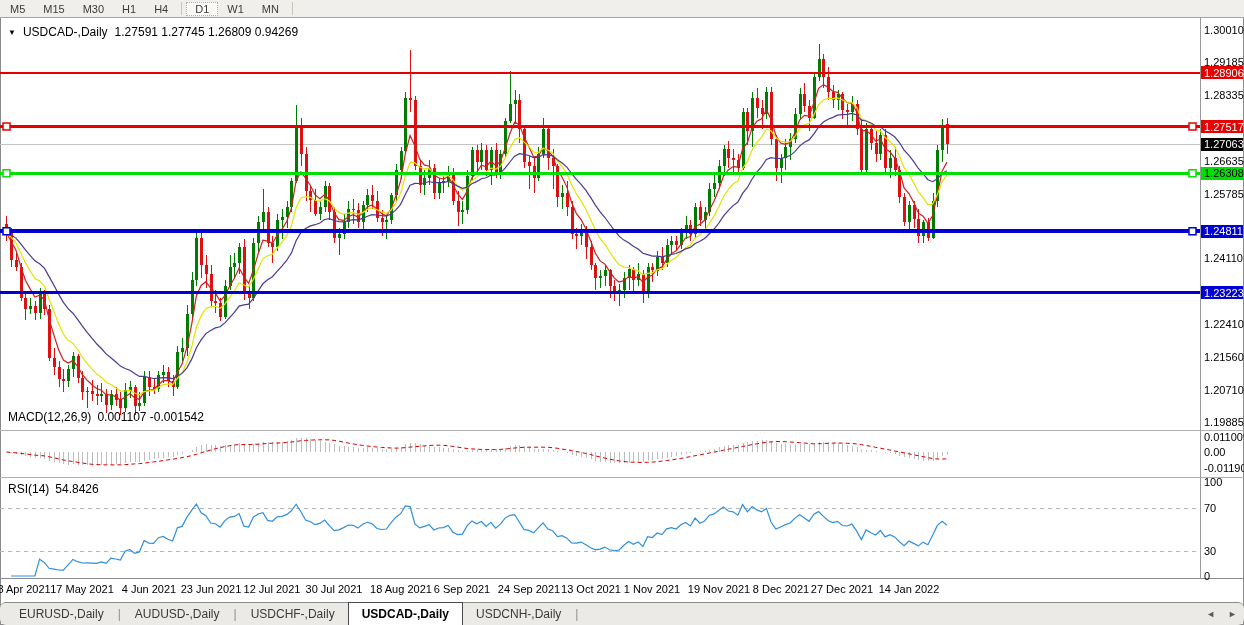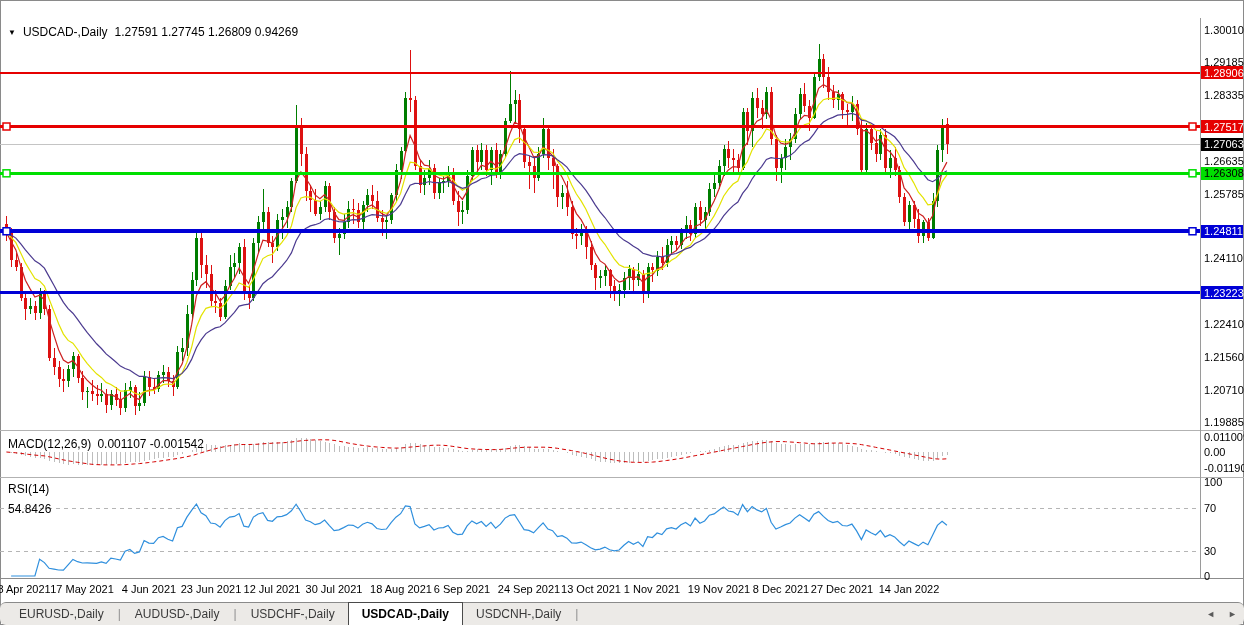--- a/index.html
+++ b/index.html
@@ -14,40 +14,52 @@
     background:#f1efec;border-bottom:1px solid #a7a59f;
     display:flex;align-items:center;padding-left:1px;
   }
   .tf-btn{padding:1px 9px;font-size:11px;color:#3c3c3c;cursor:default;white-space:nowrap;}
   .tf-btn.sel{background:#faf9f7;outline:1px dotted #b3b0aa;outline-offset:-1px;}
   .tf-sep{width:1px;height:13px;background:#c9c6c0;margin:0 4px;}
   
   .chart-title{position:absolute;top:25px;left:8px;z-index:2;display:flex;align-items:center;gap:7px;font-size:12px;color:#000;pointer-events:none;}
   .chart-title .dd{font-size:8px;color:#000;pointer-events:auto;}
   .ind-label{position:absolute;left:8px;z-index:2;font-size:12px;color:#000;display:flex;gap:6px;pointer-events:none;}
-  .ind-label.macd{top:437px;}
-  .ind-label.rsi{top:482px;flex-direction:column;}
+  .ind-label.macd{top:410px;}
+  .ind-label.rsi{top:482px;}
   svg.chart{position:absolute;top:0;left:0;z-index:1;}
   
   .tabbar{
     position:absolute;left:0;right:0;bottom:0;height:22px;z-index:3;
     background:#eceae7;border-top:1px solid #8a8a8a;
     display:flex;align-items:stretch;padding-left:6px;font-size:12px;border-radius:6px;
   }
   .tab{display:flex;align-items:center;padding:0 13px;color:#3a3a3a;cursor:default;white-space:nowrap;}
   .tab.active{background:#fff;border:1px solid #4a4a4a;border-bottom:none;color:#000;font-weight:bold;margin-top:-1px;}
   .tab-sep{display:flex;align-items:center;color:#8f8f8f;padding:0 1px;}
   .tab-arrows{margin-left:auto;display:flex;align-items:center;gap:13px;padding-right:7px;color:#5a5a5a;font-size:9px;}
   .tab-arrows span{cursor:default;}
 </style>
 </head>
 <body>
 
 <div class="window">
 
+  <div class="toolbar">
+      <div class="tf-btn">M5</div>
+      <div class="tf-btn">M15</div>
+      <div class="tf-btn">M30</div>
+      <div class="tf-btn">H1</div>
+      <div class="tf-btn">H4</div>
+      <div class="tf-sep"></div>
+      <div class="tf-btn sel">D1</div>
+      <div class="tf-btn">W1</div>
+      <div class="tf-btn">MN</div>
+      <div class="tf-sep"></div>
+    </div>
 
   <div class="chart-title">
     <span class="dd">▼</span>
     <span>USDCAD-,Daily</span>
     <span>1.27591 1.27745 1.26809 0.94269</span>
   </div>
 
   <div class="ind-label macd">
     <span>MACD(12,26,9)</span>
     <span>0.001107 -0.001542</span>

